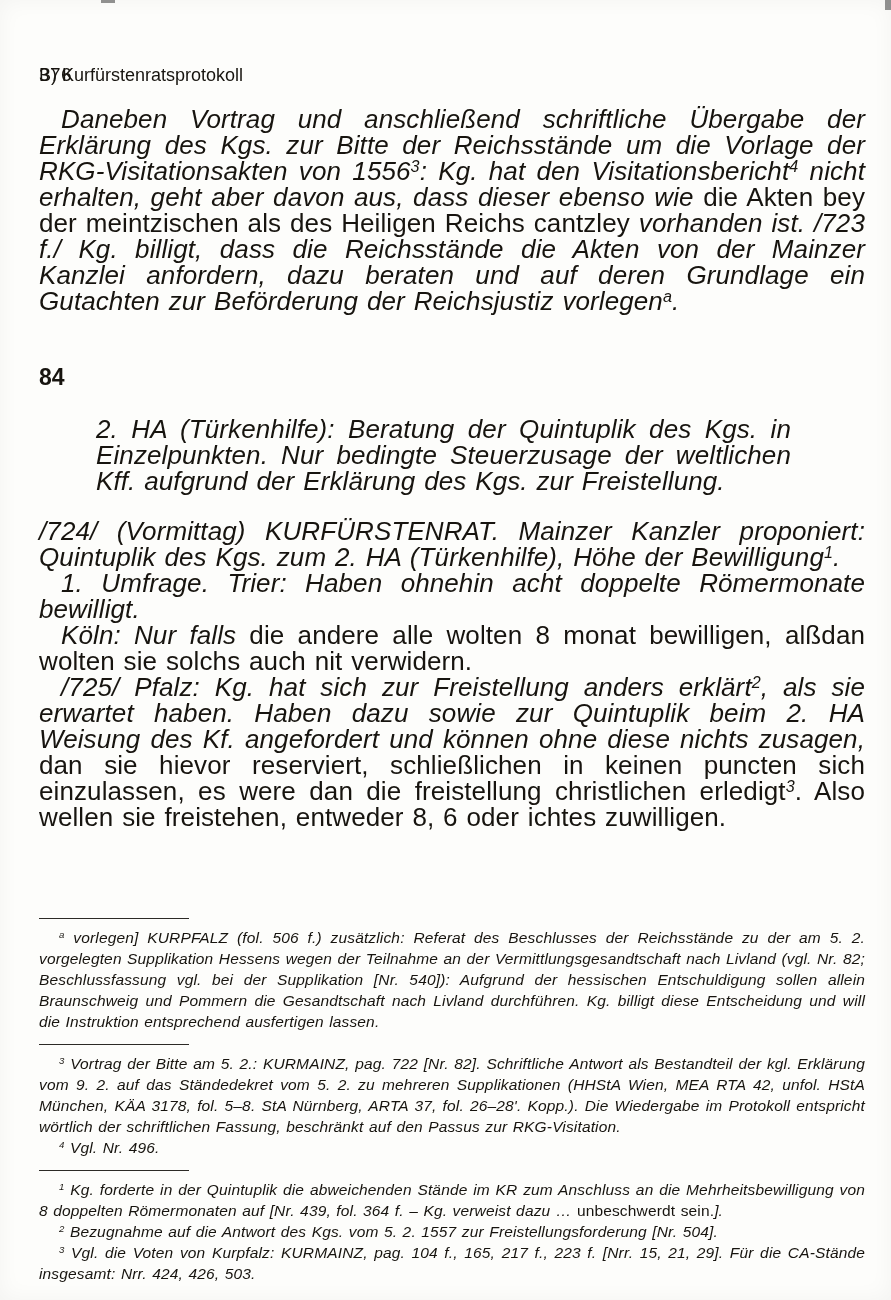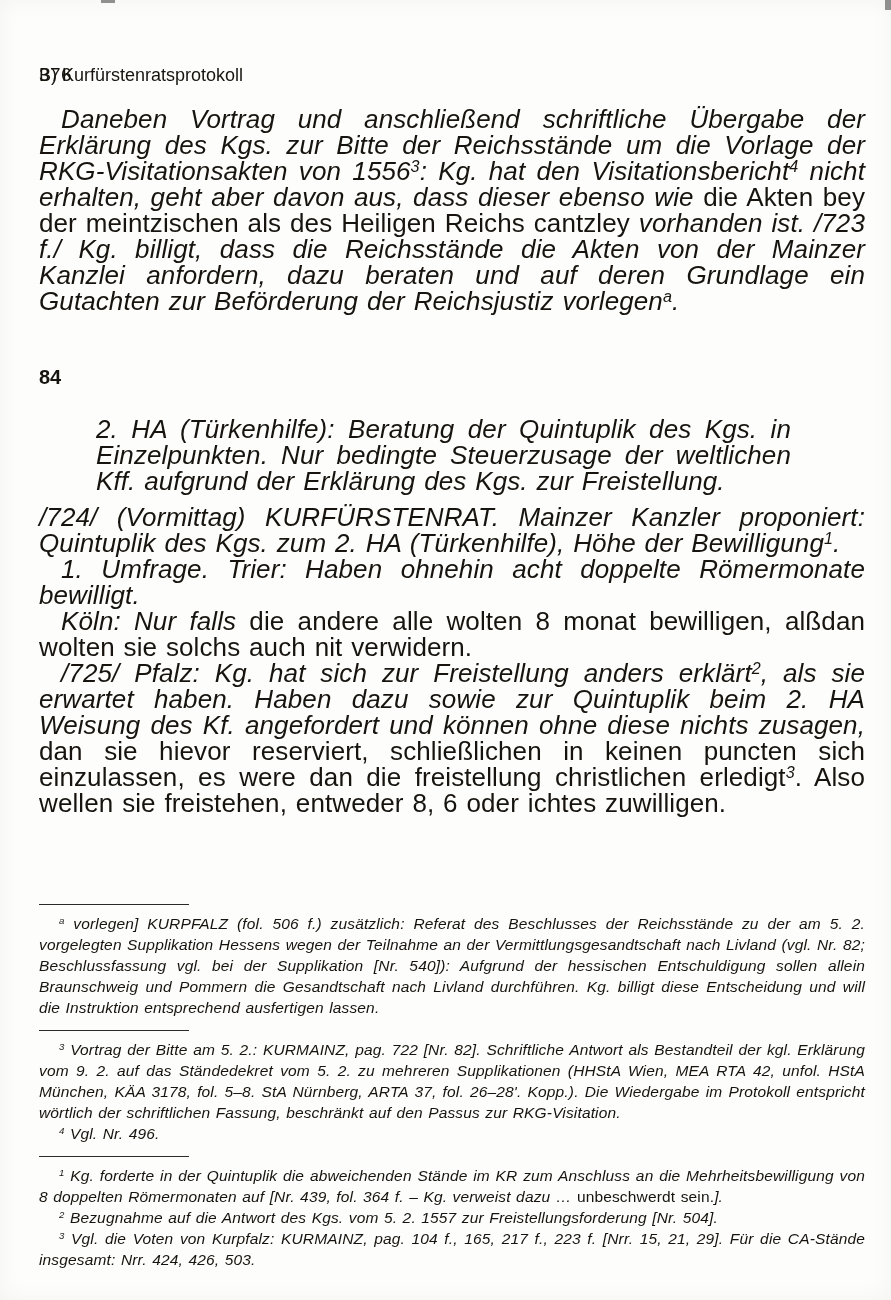--- a/index.html
+++ b/index.html
@@ -32,29 +32,29 @@
     line-height: 26px;
     text-align: justify;
     text-align-last: left;
     word-spacing: 1.5px;
     letter-spacing: .1px;
   }
   .first-indent { text-indent: 22px; }
 
   .section-heading {
     margin-top: 50px;
-    font-size: 20px;
+    font-size: 23px;
     font-weight: bold;
     display: flex;
     line-height: 26px;
   }
   .entry-number { width: 56px; flex: 0 0 56px; }
 
   .regest { margin: 26px 74px 0 57px; }
-  .after-regest { margin-top: 10px; }
+  .after-regest { margin-top: 24px; }
 
   .footnote-area {
     margin-top: 88px;
     font-size: 15.5px;
     line-height: 21px;
   }
   .footnote-rule {
     width: 150px;
     border-top: 1px solid #2c2a26;
     margin: 12px 0 8px 0;

